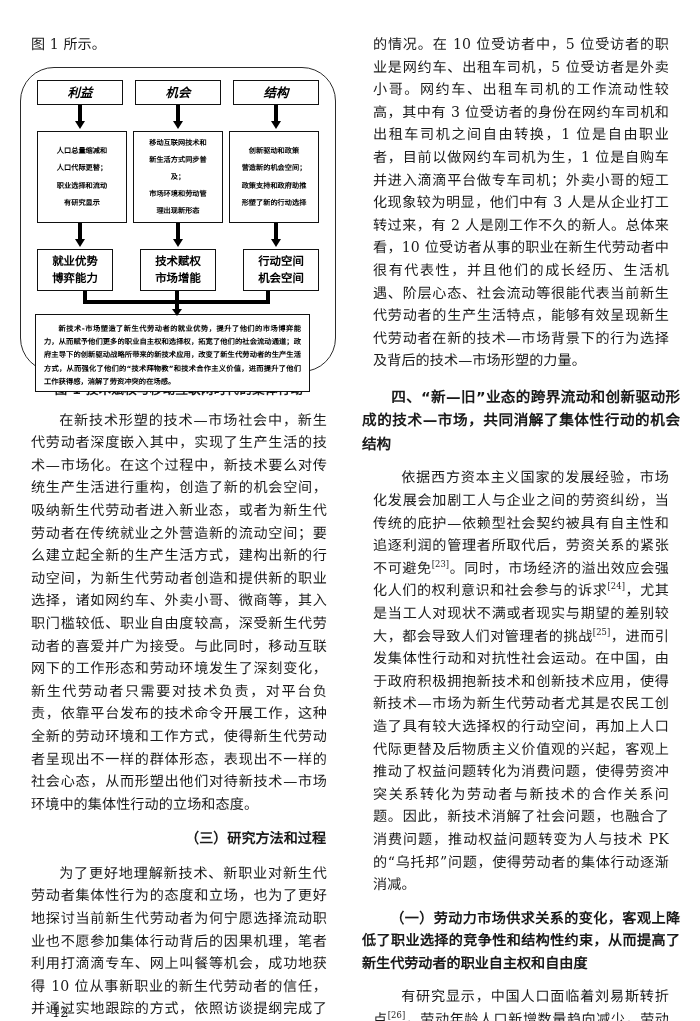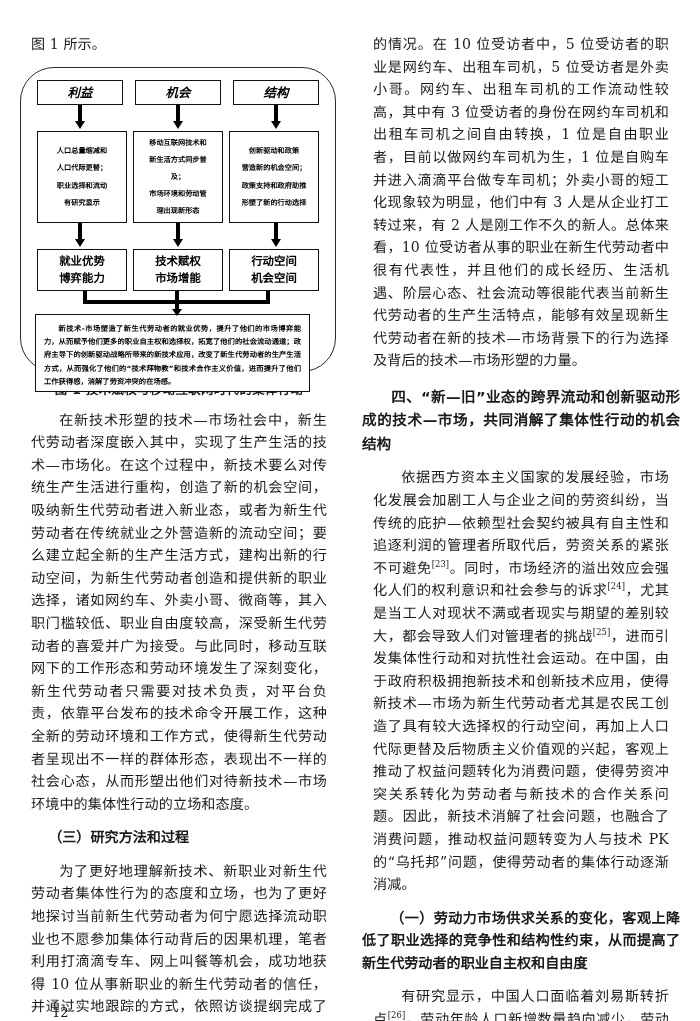--- a/index.html
+++ b/index.html
@@ -61,21 +61,22 @@
     font-family: "DejaVu Sans", "Liberation Sans", sans-serif;
     text-indent: 2em;
     text-align: justify;
     margin: 0;
   }
   .heading-sub-serif {
     font-size: 14.1px;
     line-height: 22.6px;
     font-weight: bold;
     text-indent: 2em;
-    margin: 0;
+    margin: 12px;
+    text-align: right;
   }
   sup.ref {
     font-size: 8.4px;
     vertical-align: super;
     line-height: 0;
   }
 
   
   .figure-wrap {
     margin: 6px 0 0 0;
@@ -162,21 +163,21 @@
     padding: 5px 4px;
     display: flex;
     flex-direction: column;
     justify-content: center;
     gap: 6px;
   }
   .row2 .nodebox span { display: block; }
   
   .row3 { padding: 0 4px; }
   .row3 .nodebox {
-    width: 90px;
+    width: 76px;
     height: 42px;
     font-size: 11.4px;
     line-height: 17px;
     padding-top: 3px;
   }
   
   .bracket {
     position: relative;
     height: 22px;
   }

